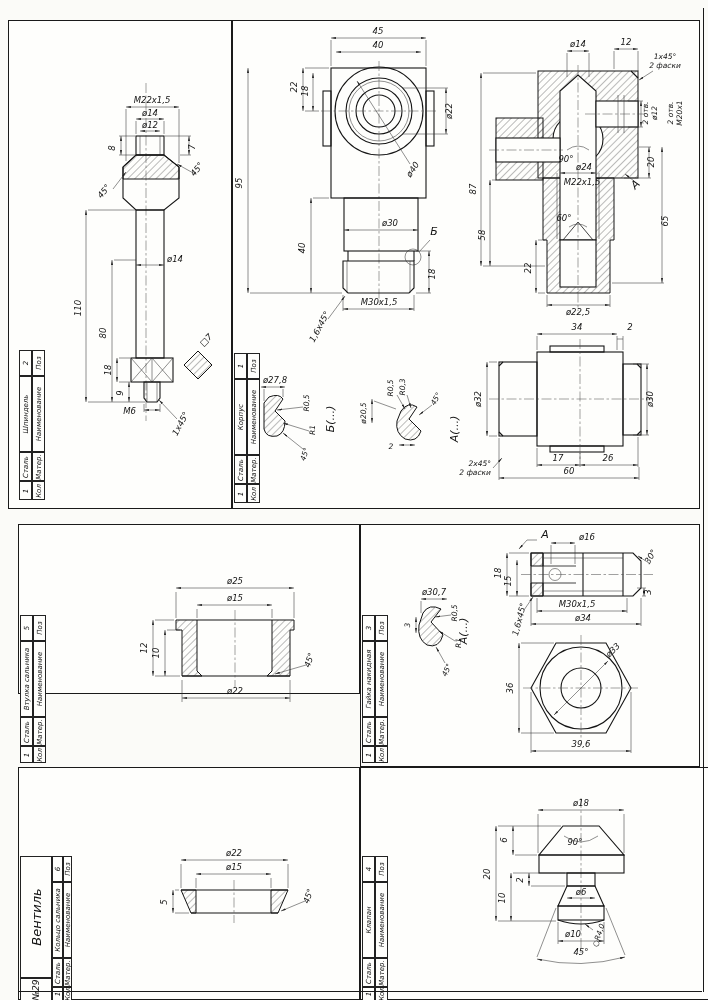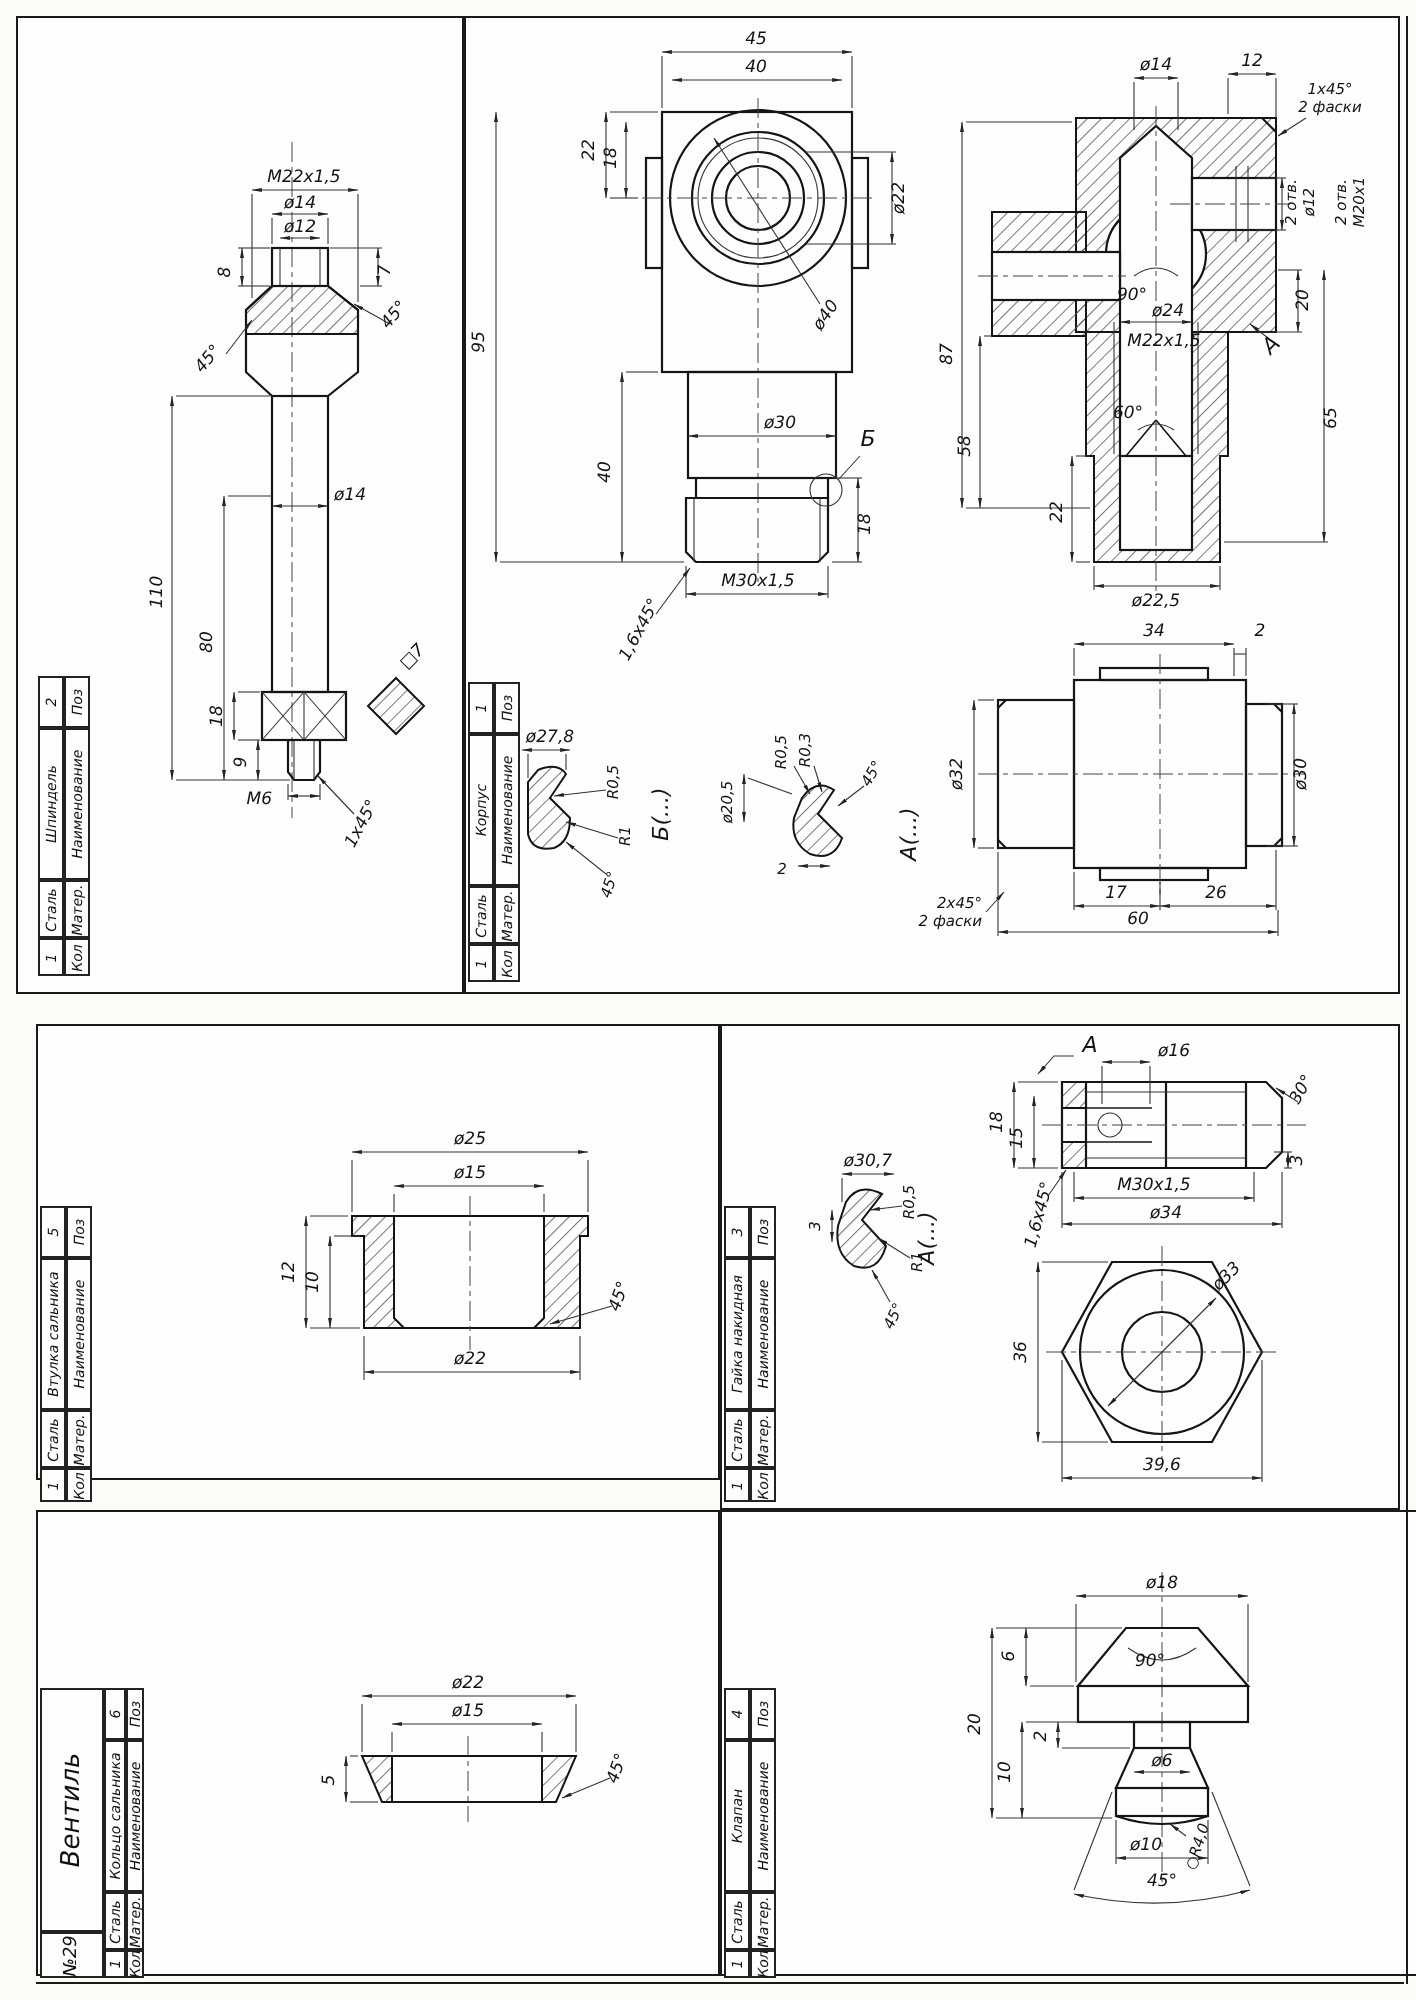--- a/index.html
+++ b/index.html
@@ -1,17 +1,17 @@
 <!DOCTYPE html>
 <html><head>
 <meta charset="utf-8">
 <style>
   html,body{margin:0;padding:0;background:#e8e8e4;}
   .sheet{position:relative;width:708px;height:1000px;background:#fbfbf8;font-family:"DejaVu Sans",sans-serif;overflow:hidden;}
-  .panel{position:absolute;background:#fefefc;border:1.4px solid #1a1a1a;box-sizing:border-box;}
+  .panel{position:absolute;background:#fefefc;border:1.4px solid #1a1a1a;box-sizing:border-box;margin-top:12px;}
   .panel svg{position:absolute;left:0;top:0;}
   .vline{position:absolute;width:0;border-left:1.2px solid #1a1a1a;}
   .hline{position:absolute;height:0;border-top:1.2px solid #1a1a1a;}
   .tb{position:absolute;}
   .cell{position:absolute;border:1px solid #222;box-sizing:border-box;background:#fefefc;}
   .cell span{position:absolute;top:50%;left:50%;transform:translate(-50%,-50%) rotate(-90deg);
     white-space:nowrap;font:italic 7px "DejaVu Sans",sans-serif;color:#111;}
   .cell.bigname span{font-size:13px;}
   .cell.shno span{font-size:9px;}
   .o{stroke:#151515;stroke-width:1.1;fill:none;}
@@ -370,21 +370,21 @@
         </div>
       <div class="cell" style="left:0;top:131px;width:13px;height:19px">
           <span>1</span>
         </div>
       <div class="cell" style="left:13px;top:131px;width:13px;height:19px">
           <span>Кол</span>
         </div>
     </div>
   </div>
 
-  <div class="panel" style="left:18px;top:512px;width:342px;height:228px">
+  <div class="panel" style="left:18px;top:512px;width:342px;height:170px">
     <svg id="svgC" width="340" height="240" viewBox="0 0 340 240">
       <g>
         <polygon class="hz" points="157,95 178,95 178,146 183,151 163,151 163,105 157,105"></polygon>
         <polygon class="hz" points="275,95 253,95 253,146 248,151 271,151 271,105 275,105"></polygon>
         <line class="o" x1="178" y1="95" x2="253" y2="95"></line>
         <line class="o" x1="163" y1="151" x2="271" y2="151"></line>
         <line class="cl" x1="216" y1="85" x2="216" y2="162"></line>
       </g>
       <g>
         <line class="t" marker-start="url(#mA)" marker-end="url(#mA)" x1="157" y1="63" x2="275" y2="63"></line>

